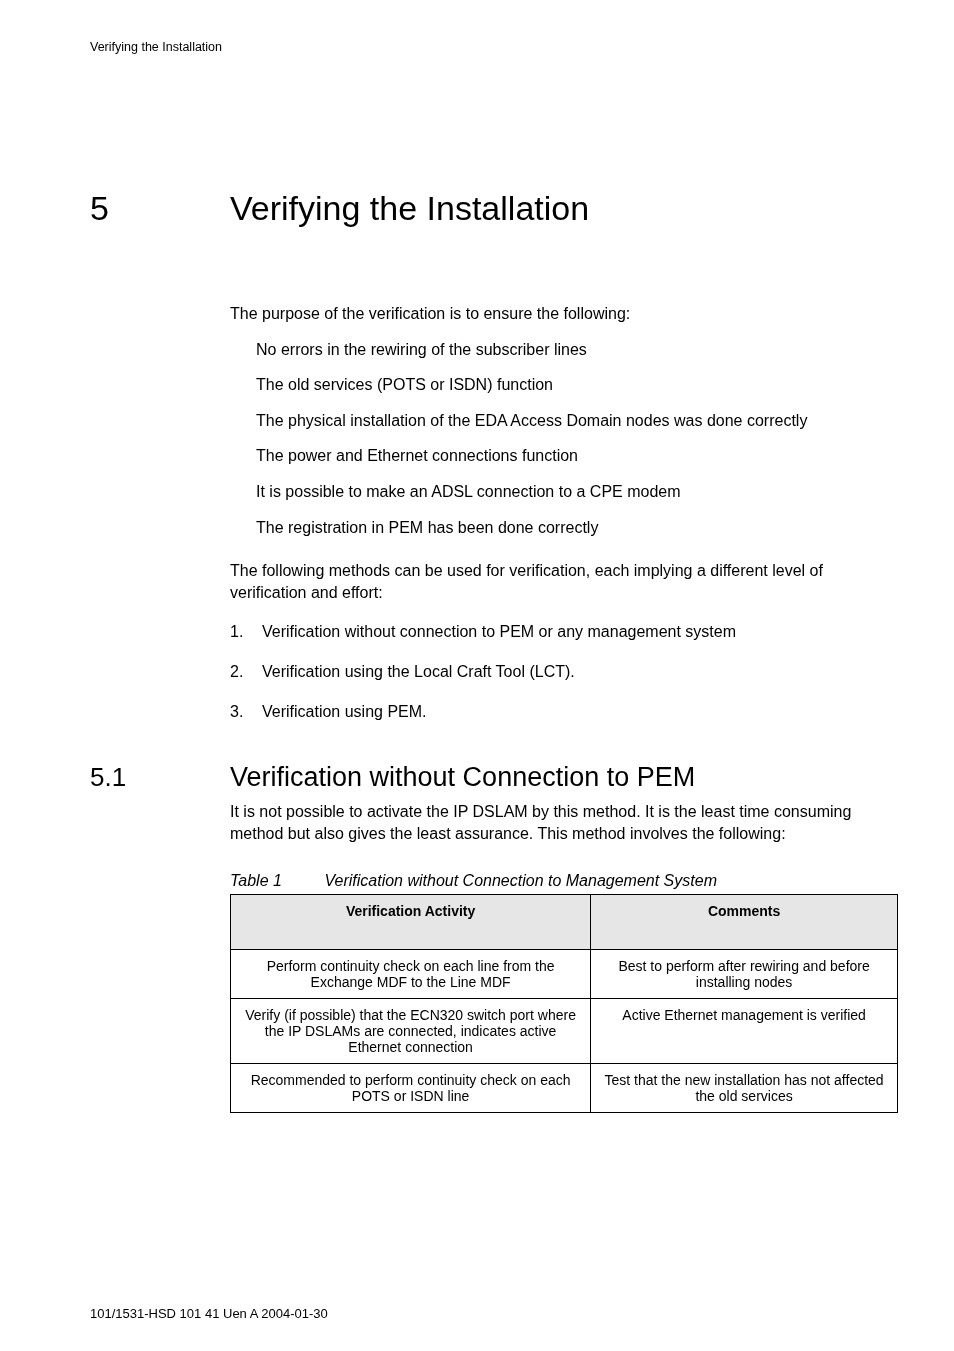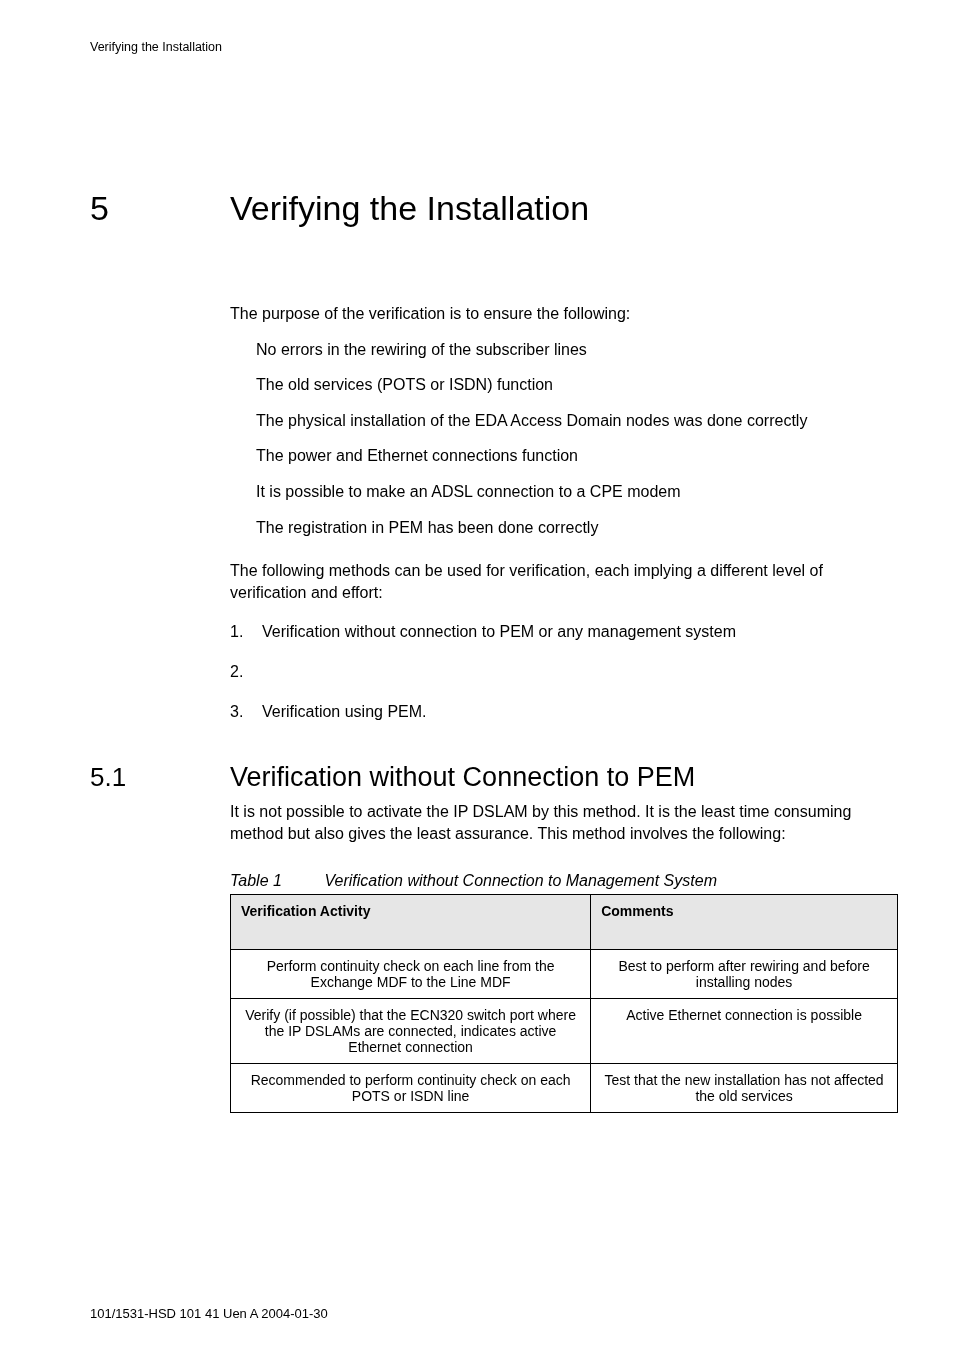--- a/index.html
+++ b/index.html
@@ -104,21 +104,21 @@
   table.verif th, table.verif td {
     border: 1px solid #000;
     font-size: 14px;
     padding: 8px 10px;
     vertical-align: top;
     text-align: center;
   }
   table.verif th {
     background: #e6e6e6;
     font-weight: bold;
-    text-align: left;
+    text-align: center;
     height: 38px;
   }
   table.verif th:first-child { width: 54%; }
   .footer {
     position: absolute;
     bottom: 30px;
     left: 90px;
     right: 90px;
     display: flex;
     justify-content: flex-start;
@@ -151,20 +151,21 @@
 
     <div class="para">The following methods can be used for verification, each implying a different level of verification and effort:</div>
 
     <ol class="num-list">
       <li>
         <span class="num">1.</span>
         <span>Verification without connection to PEM or any management system</span>
       </li>
       <li>
         <span class="num">2.</span>
+        <span>Verification using the Local Craft Tool (LCT).</span>
       </li>
       <li>
         <span class="num">3.</span>
         <span>Verification using PEM.</span>
       </li>
     </ol>
   </div>
 
   <div class="section-row">
     <div class="section-num">5.1</div>
@@ -186,21 +187,21 @@
           <th>Comments</th>
         </tr>
       </thead>
       <tbody>
         <tr>
           <td>Perform continuity check on each line from the Exchange MDF to the Line MDF</td>
           <td>Best to perform after rewiring and before installing nodes</td>
         </tr>
         <tr>
           <td>Verify (if possible) that the ECN320 switch port where the IP DSLAMs are connected, indicates active Ethernet connection</td>
-          <td>Active Ethernet connection is possible</td>
+          <td>Active Ethernet management is verified</td>
         </tr>
         <tr>
           <td>Recommended to perform continuity check on each POTS or ISDN line</td>
           <td>Test that the new installation has not affected the old services</td>
         </tr>
       </tbody>
     </table>
   </div>
 
   <div class="footer">

